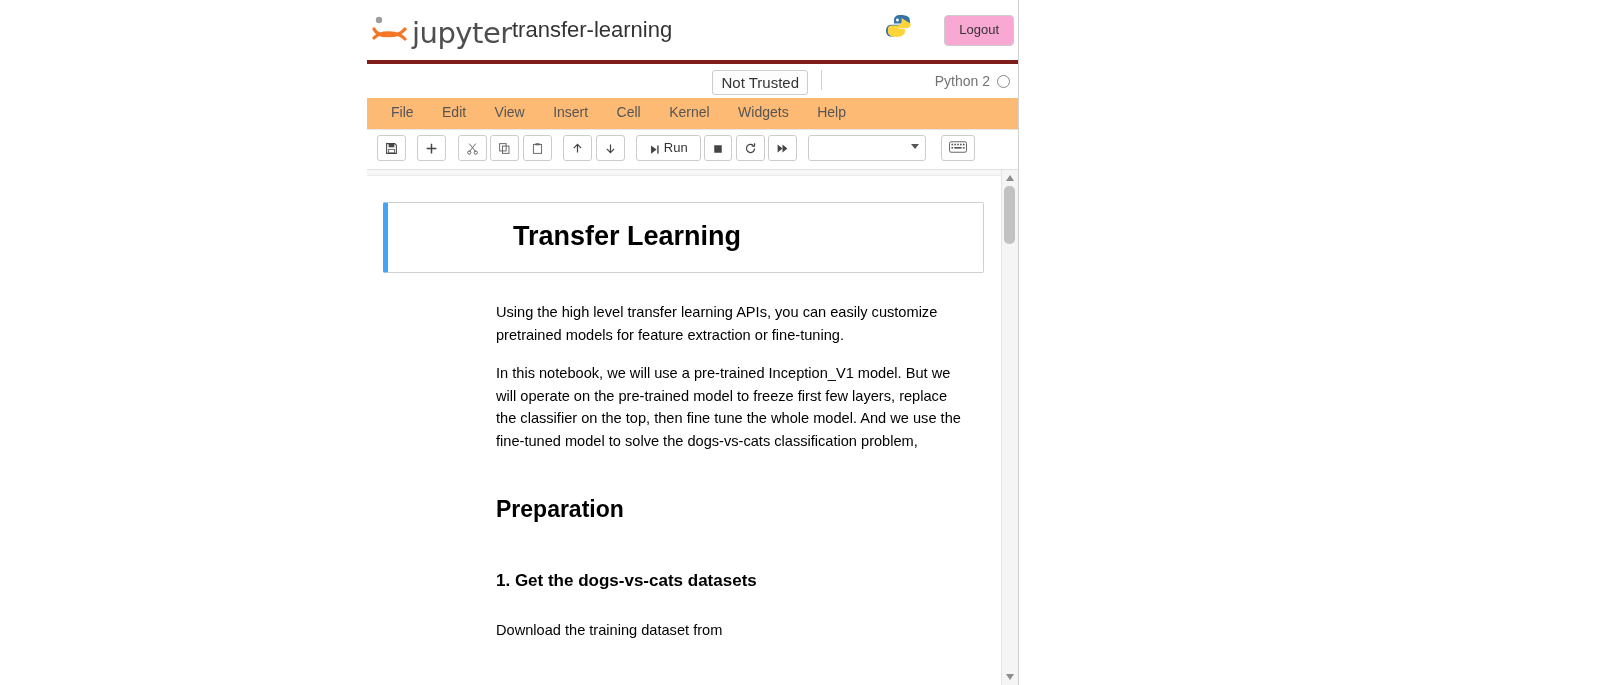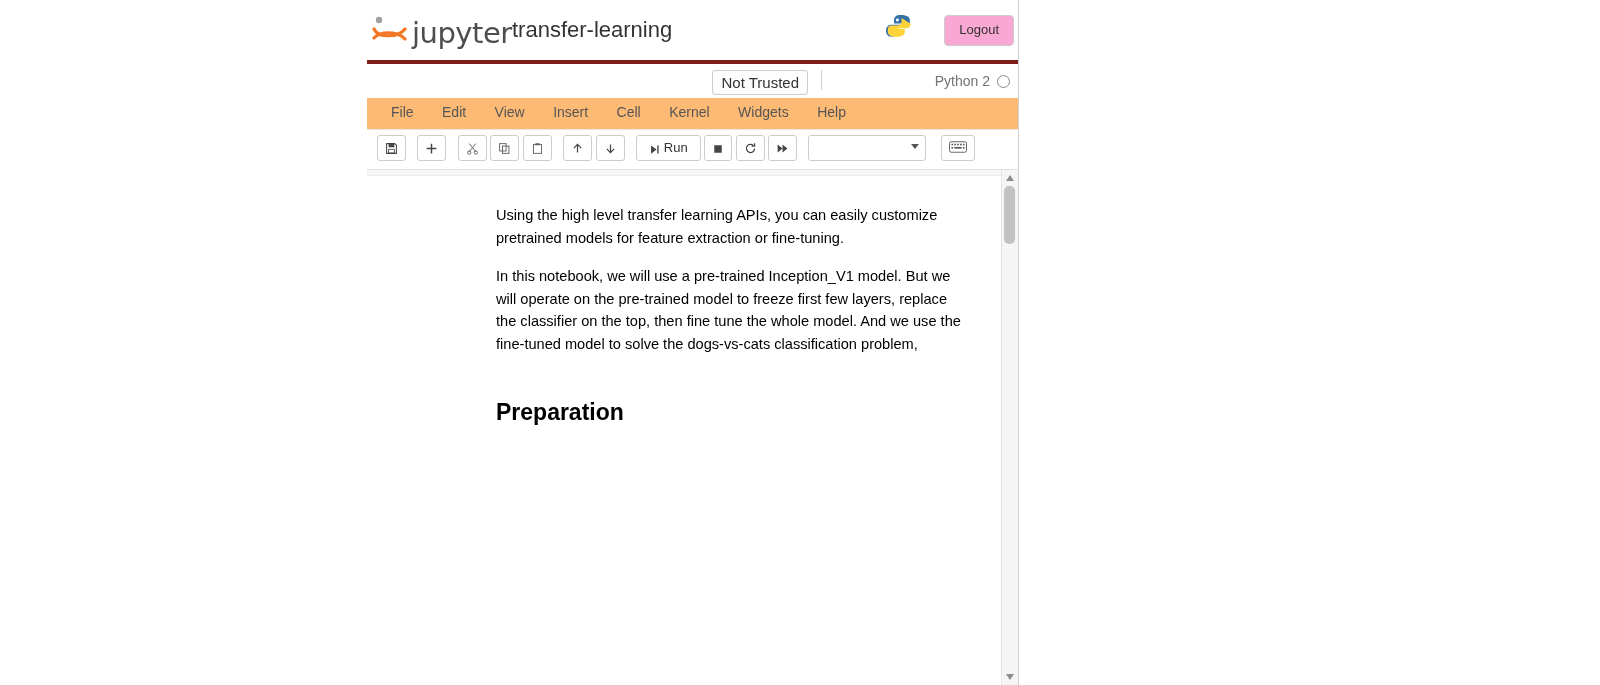--- a/index.html
+++ b/index.html
@@ -466,33 +466,46 @@
     <div class="nb-topline"></div>
 
     <div class="scrollbar-track">
       <div class="scroll-up"></div>
       <div class="scroll-thumb"></div>
       <div class="scroll-down"></div>
     </div>
 
     <div class="cells">
 
+      <div class="cell selected-md">
+        <div class="cell-inner">
+          <h1 class="md">Transfer Learning</h1>
+        </div>
+      </div>
 
       <div class="cell">
         <div class="cell-inner">
           <div class="spacer-md"></div>
           <p class="md">Using the high level transfer learning APIs, you can easily customize pretrained models for feature extraction or fine-tuning.</p>
           <p class="md">In this notebook, we will use a pre-trained Inception_V1 model. But we will operate on the pre-trained model to freeze first few layers, replace the classifier on the top, then fine tune the whole model. And we use the fine-tuned model to solve the dogs-vs-cats classification problem,</p>
         </div>
       </div>
 
       <div class="cell">
         <div class="cell-inner">
           <div class="spacer-md"></div>
           <h2 class="md">Preparation</h2>
         </div>
       </div>
 
+      <div class="cell">
+        <div class="cell-inner">
+          <div class="spacer-lg"></div>
+          <h3 class="md">1. Get the dogs-vs-cats datasets</h3>
+          <div class="spacer-md"></div>
+          <p class="md">Download the training dataset from</p>
+        </div>
+      </div>
 
     </div>
   </div>
 
 </div>
 
 </body></html>

